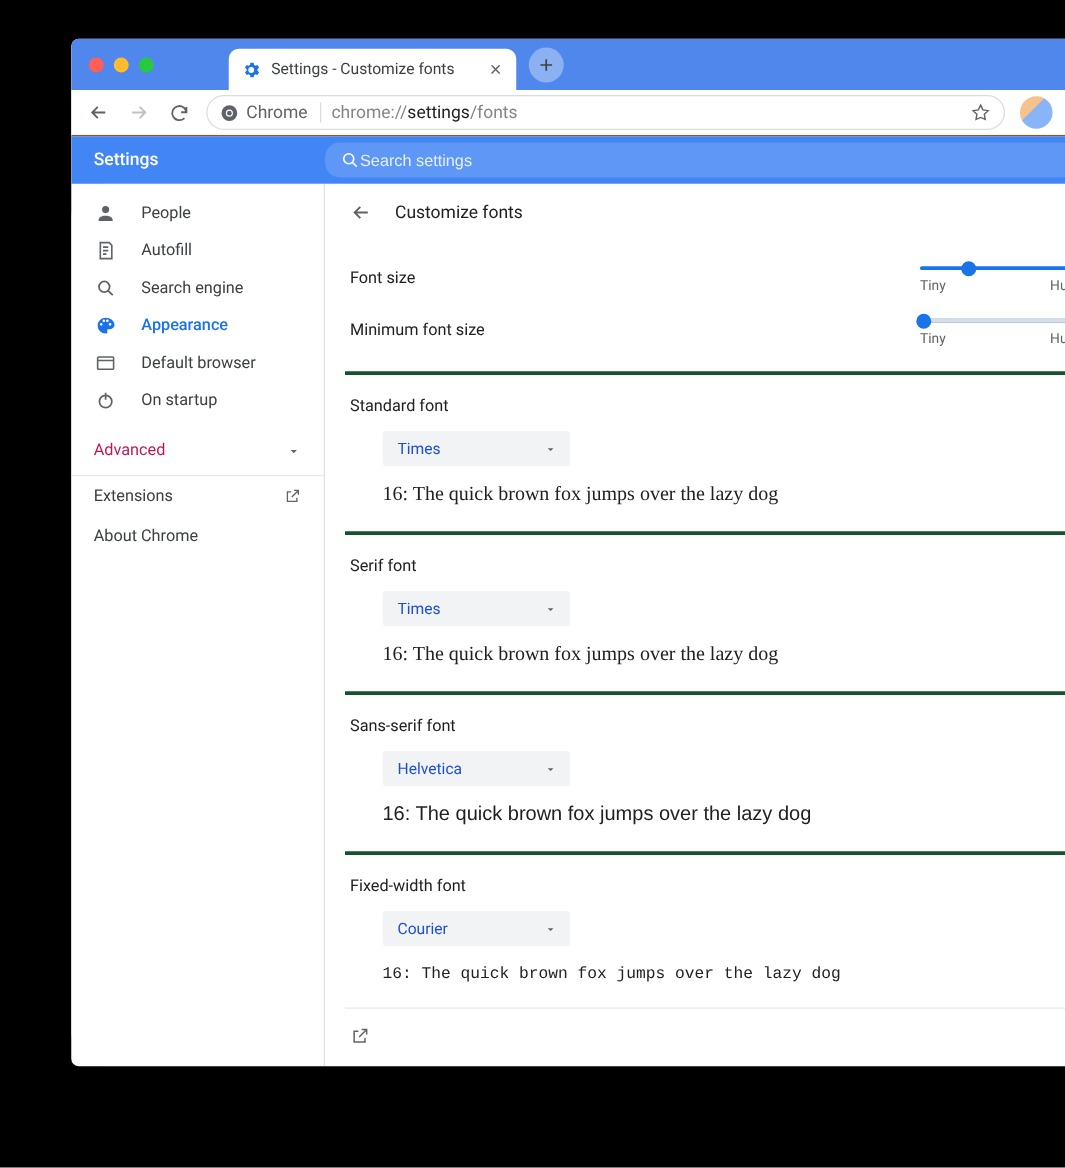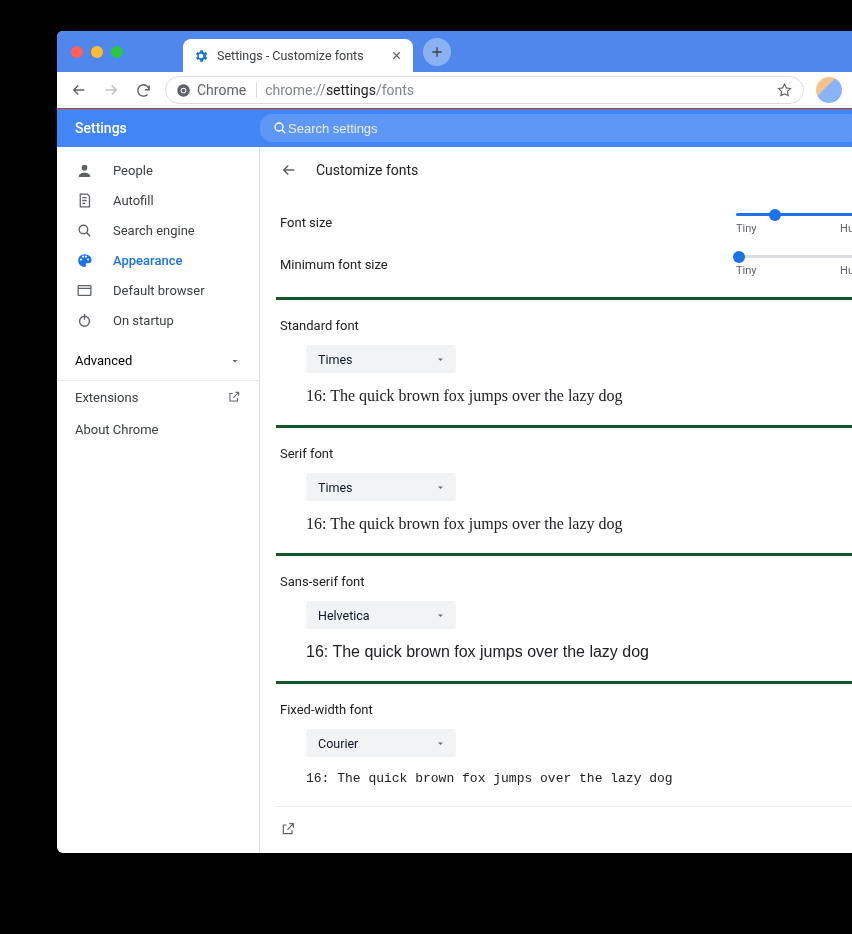--- a/index.html
+++ b/index.html
@@ -174,21 +174,21 @@
   .side-item.active .icon { color: #1a73e8; }
   .side-item.active .label { font-weight: 500; }
   .side-item .label { color: #3c4043; }
   .side-item.active .label { color: #1a73e8; }
   .adv {
     display: flex;
     align-items: center;
     justify-content: space-between;
     height: 40px;
     padding: 0 18px;
-    color: #000000;
+    color: #be185d;
     border-bottom: 1px solid #e8eaed;
     cursor: pointer;
     margin-top: 6px;
   }
   .side-link {
     display: flex;
     align-items: center;
     justify-content: space-between;
     height: 32px;
     padding: 0 18px;
@@ -257,21 +257,21 @@
   .dropdown {
     background: #f1f3f4;
     height: 28px;
     width: 150px;
     border-radius: 3px;
     display: flex;
     align-items: center;
     justify-content: space-between;
     padding: 0 10px 0 12px;
     font-size: 12.5px;
-    color: #0f172a;
+    color: #1d4ed8;
     margin-left: 26px;
     cursor: pointer;
   }
   .preview {
     margin-left: 26px;
     margin-top: 14px;
     font-size: 16px;
   }
   .preview.serif { font-family: Georgia, "Times New Roman", serif; }
   .preview.sans { font-family: Helvetica, Arial, sans-serif; }

